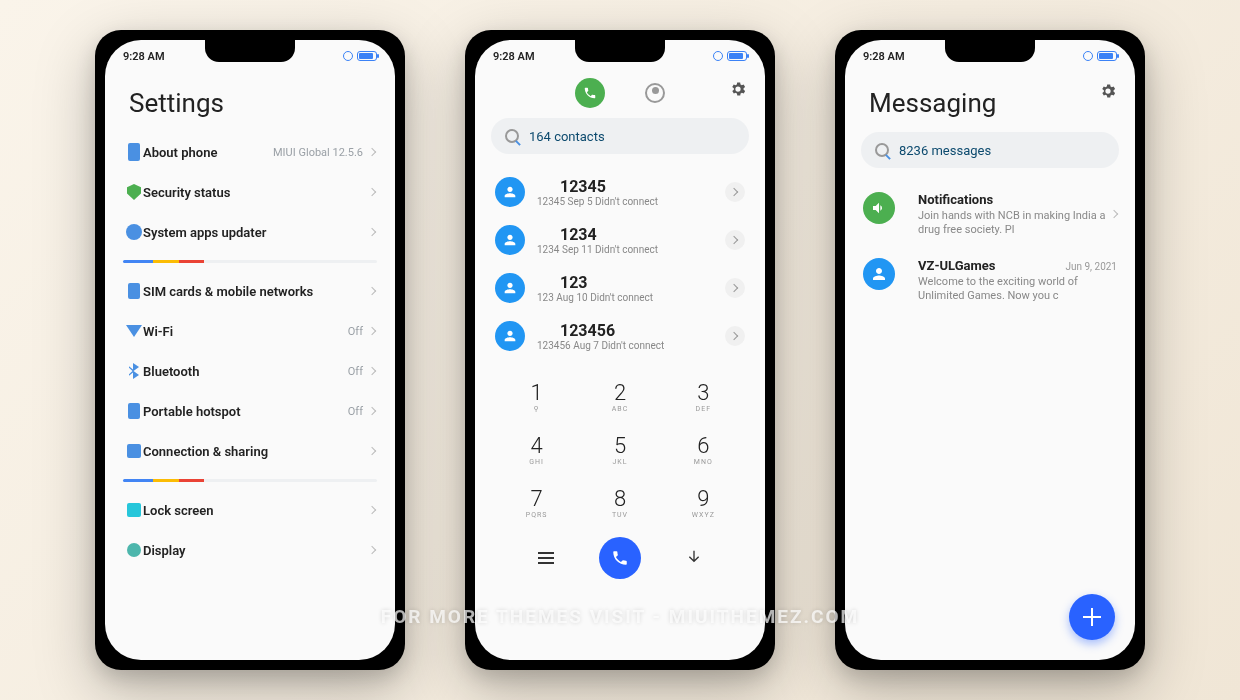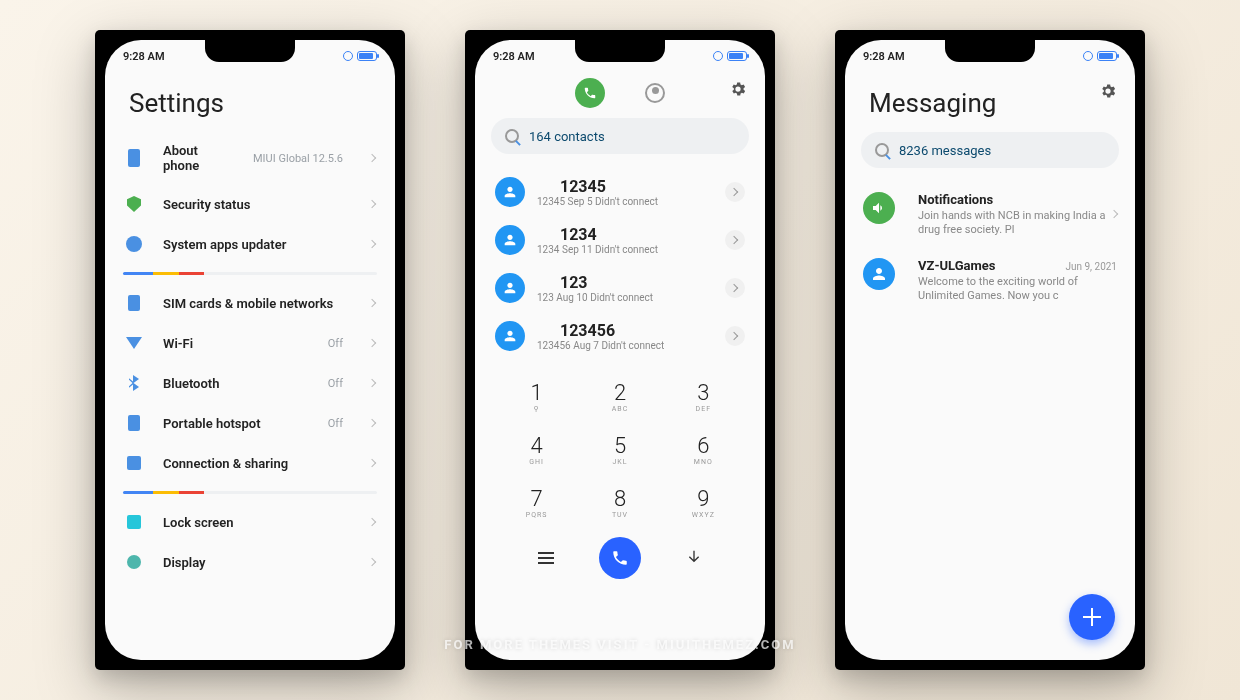--- a/index.html
+++ b/index.html
@@ -1,33 +1,33 @@
 <!DOCTYPE html>
 <html><head>
 <meta charset="utf-8">
 <style>
 * { margin: 0; padding: 0; box-sizing: border-box; font-family: -apple-system, BlinkMacSystemFont, "Segoe UI", Roboto, sans-serif; }
 body { width: 1240px; height: 700px; background: linear-gradient(135deg, #faf4ea 0%, #f5ede0 50%, #f0e6d6 100%); display: flex; justify-content: center; align-items: center; gap: 60px; overflow: hidden; position: relative; }
-.phone { width: 310px; height: 640px; background: #000; border-radius: 5px; padding: 10px; box-shadow: 0 20px 60px rgba(0,0,0,0.25), 0 8px 20px rgba(0,0,0,0.15); position: relative; }
+.phone { width: 310px; height: 640px; background: #000; border-radius: 26px; padding: 10px; box-shadow: 0 20px 60px rgba(0,0,0,0.25), 0 8px 20px rgba(0,0,0,0.15); position: relative; }
 .notch { position: absolute; top: 10px; left: 50%; transform: translateX(-50%); width: 90px; height: 22px; background: #000; border-radius: 0 0 14px 14px; z-index: 10; }
 .screen { width: 100%; height: 100%; background: #fafafa; border-radius: 36px; overflow: hidden; display: flex; flex-direction: column; position: relative; }
 .status-bar { height: 32px; display: flex; justify-content: space-between; align-items: center; padding: 0 18px; font-size: 11px; font-weight: 600; color: #222; }
 .status-icons { display: flex; gap: 4px; align-items: center; }
 .bat { width: 20px; height: 10px; border: 1.4px solid #3b82f6; border-radius: 3px; position: relative; }
 .bat::after { content: ''; position: absolute; right: -3px; top: 2px; width: 2px; height: 4px; background: #3b82f6; border-radius: 1px; }
 .bat::before { content: ''; position: absolute; left: 1px; top: 1px; width: 14px; height: 6px; background: #3b82f6; border-radius: 1px; }
 .alarm { width: 10px; height: 10px; border: 1.4px solid #3b82f6; border-radius: 50%; position: relative; }
 
 
 .p1-title { font-size: 26px; font-weight: 400; color: #222; padding: 16px 24px 14px; }
 .search-bar { margin: 0 16px 14px; background: #eef0f2; border-radius: 22px; height: 36px; display: flex; align-items: center; padding: 0 14px; gap: 10px; }
 .search-ic { width: 14px; height: 14px; border: 2px solid #4a90e2; border-radius: 50%; position: relative; flex-shrink: 0; }
 .search-ic::after { content: ''; position: absolute; width: 6px; height: 2px; background: #4a90e2; bottom: -3px; right: -4px; transform: rotate(45deg); }
 .search-txt { font-size: 13px; color: #0c4a6e; }
-.s-item { display: flex; align-items: center; padding: 11px 20px; gap: 20px; }
+.s-item { display: flex; align-items: center; padding: 11px 20px; gap: 0; }
 .s-ico { width: 18px; height: 18px; flex-shrink: 0; display: flex; align-items: center; justify-content: center; }
 .s-lbl { flex: 1; font-size: 13px; font-weight: 600; color: #222; }
 .s-val { font-size: 11px; color: #9aa0a6; margin-right: 6px; }
 .chev { width: 6px; height: 6px; border-right: 1.5px solid #bbb; border-top: 1.5px solid #bbb; transform: rotate(45deg); }
 .divider-bar { height: 3px; margin: 8px 18px; background: linear-gradient(90deg, #4285f4 0 12%, #fbbc04 12% 22%, #ea4335 22% 32%, #eef0f2 32%); border-radius: 2px; }
 .ico-phone { width: 12px; height: 18px; background: #4a90e2; border-radius: 2px; }
 .ico-sys { width: 16px; height: 16px; background: #4a90e2; border-radius: 50%; }
 .ico-shield { width: 14px; height: 16px; background: #4caf50; clip-path: polygon(50% 0, 100% 20%, 100% 60%, 50% 100%, 0 60%, 0 20%); }
 .ico-sim { width: 12px; height: 16px; background: #4a90e2; border-radius: 2px 2px 2px 2px; }
 .ico-wifi { width: 0; height: 0; border-left: 8px solid transparent; border-right: 8px solid transparent; border-top: 12px solid #4a90e2; }
@@ -74,21 +74,21 @@
 .msg-head { display: flex; justify-content: space-between; align-items: baseline; }
 .msg-title { font-size: 13px; font-weight: 700; color: #222; }
 .msg-date { font-size: 10px; color: #999; }
 .msg-text { font-size: 11px; color: #888; line-height: 1.3; margin-top: 2px; position: relative; padding-right: 10px; }
 .msg-chev { position: absolute; right: 0; top: 2px; }
 .fab { position: absolute; bottom: 20px; right: 20px; width: 46px; height: 46px; background: #2962ff; border-radius: 50%; display: flex; align-items: center; justify-content: center; box-shadow: 0 4px 10px rgba(41,98,255,0.4); }
 .fab::before, .fab::after { content: ''; position: absolute; background: #fff; }
 .fab::before { width: 18px; height: 2px; }
 .fab::after { width: 2px; height: 18px; }
 
-.watermark { position: absolute; bottom: 48px; left: 50%; transform: translateX(-50%); color: rgba(255,255,255,0.7); font-size: 13px; font-weight: 700; letter-spacing: 2px; text-shadow: 0 0 4px rgba(0,0,0,0.15); z-index: 100; white-space: nowrap; }
+.watermark { position: absolute; bottom: 72px; left: 50%; transform: translateX(-50%); color: rgba(255,255,255,0.7); font-size: 19px; font-weight: 700; letter-spacing: 2px; text-shadow: 0 0 4px rgba(0,0,0,0.15); z-index: 100; white-space: nowrap; }
 </style>
 </head>
 <body>
 
 <div class="phone">
   <div class="notch"></div>
   <div class="screen">
     <div class="status-bar">
       <span>9:28 AM</span>
       <div class="status-icons">

